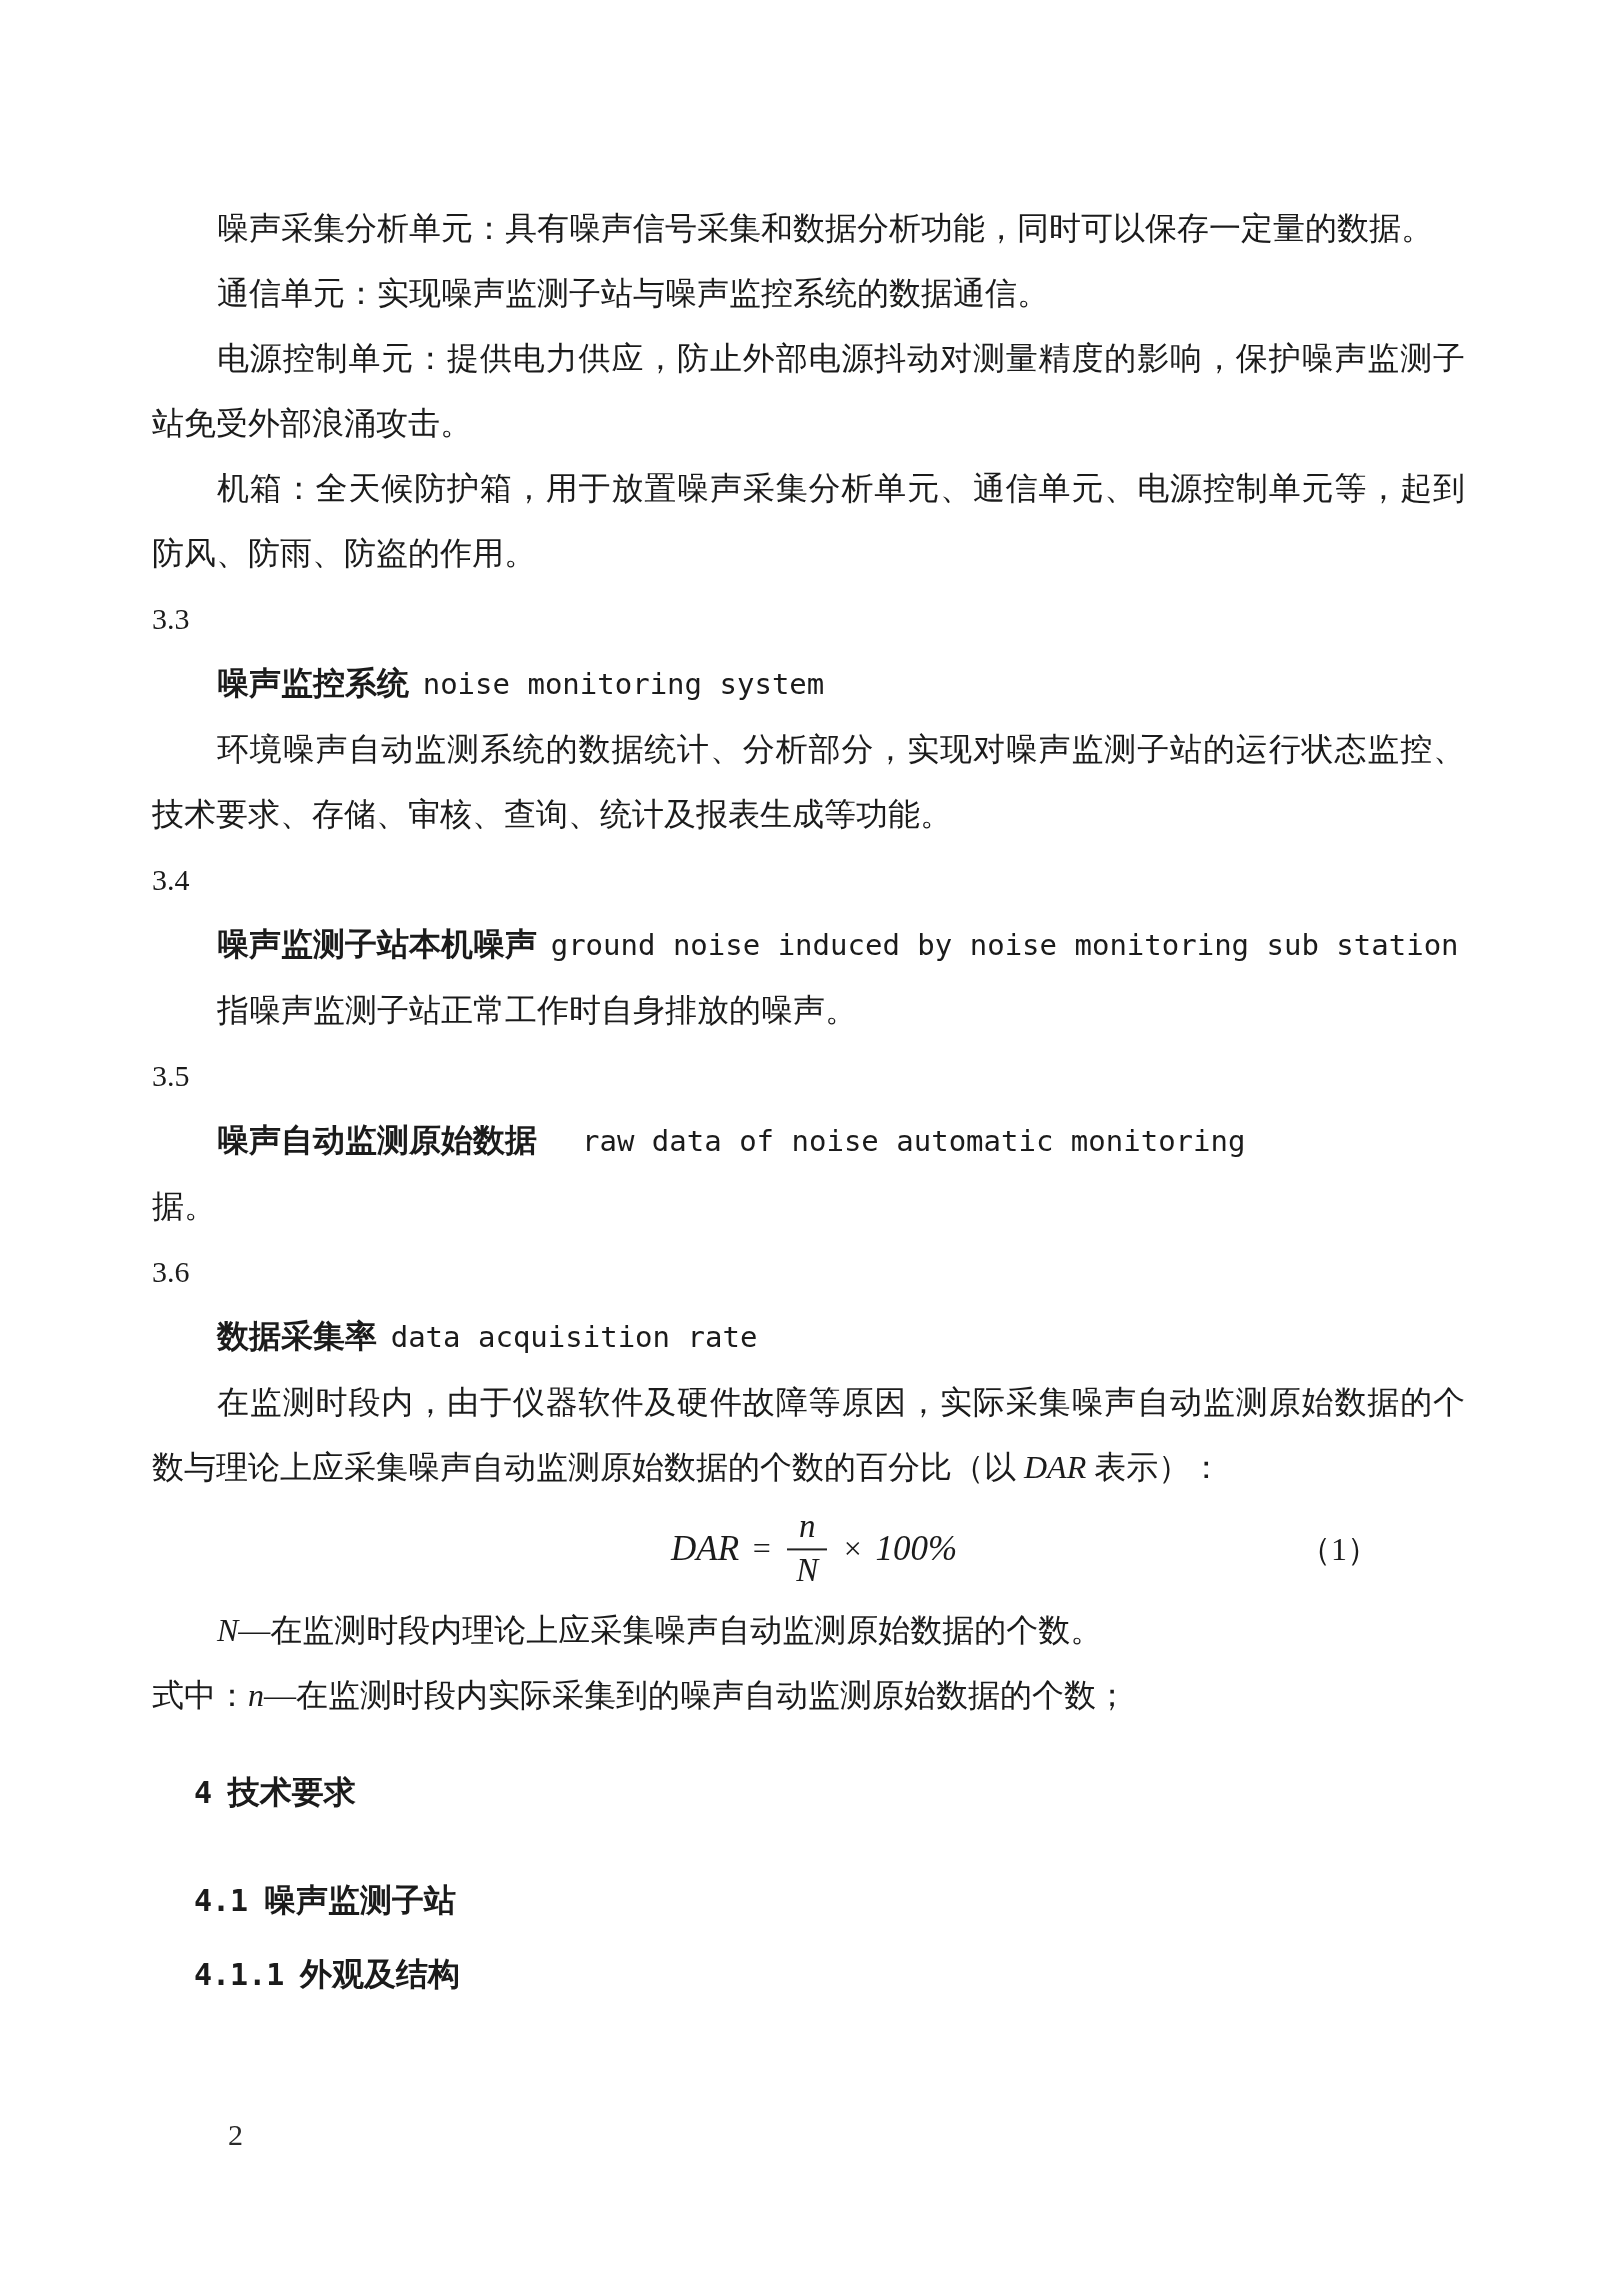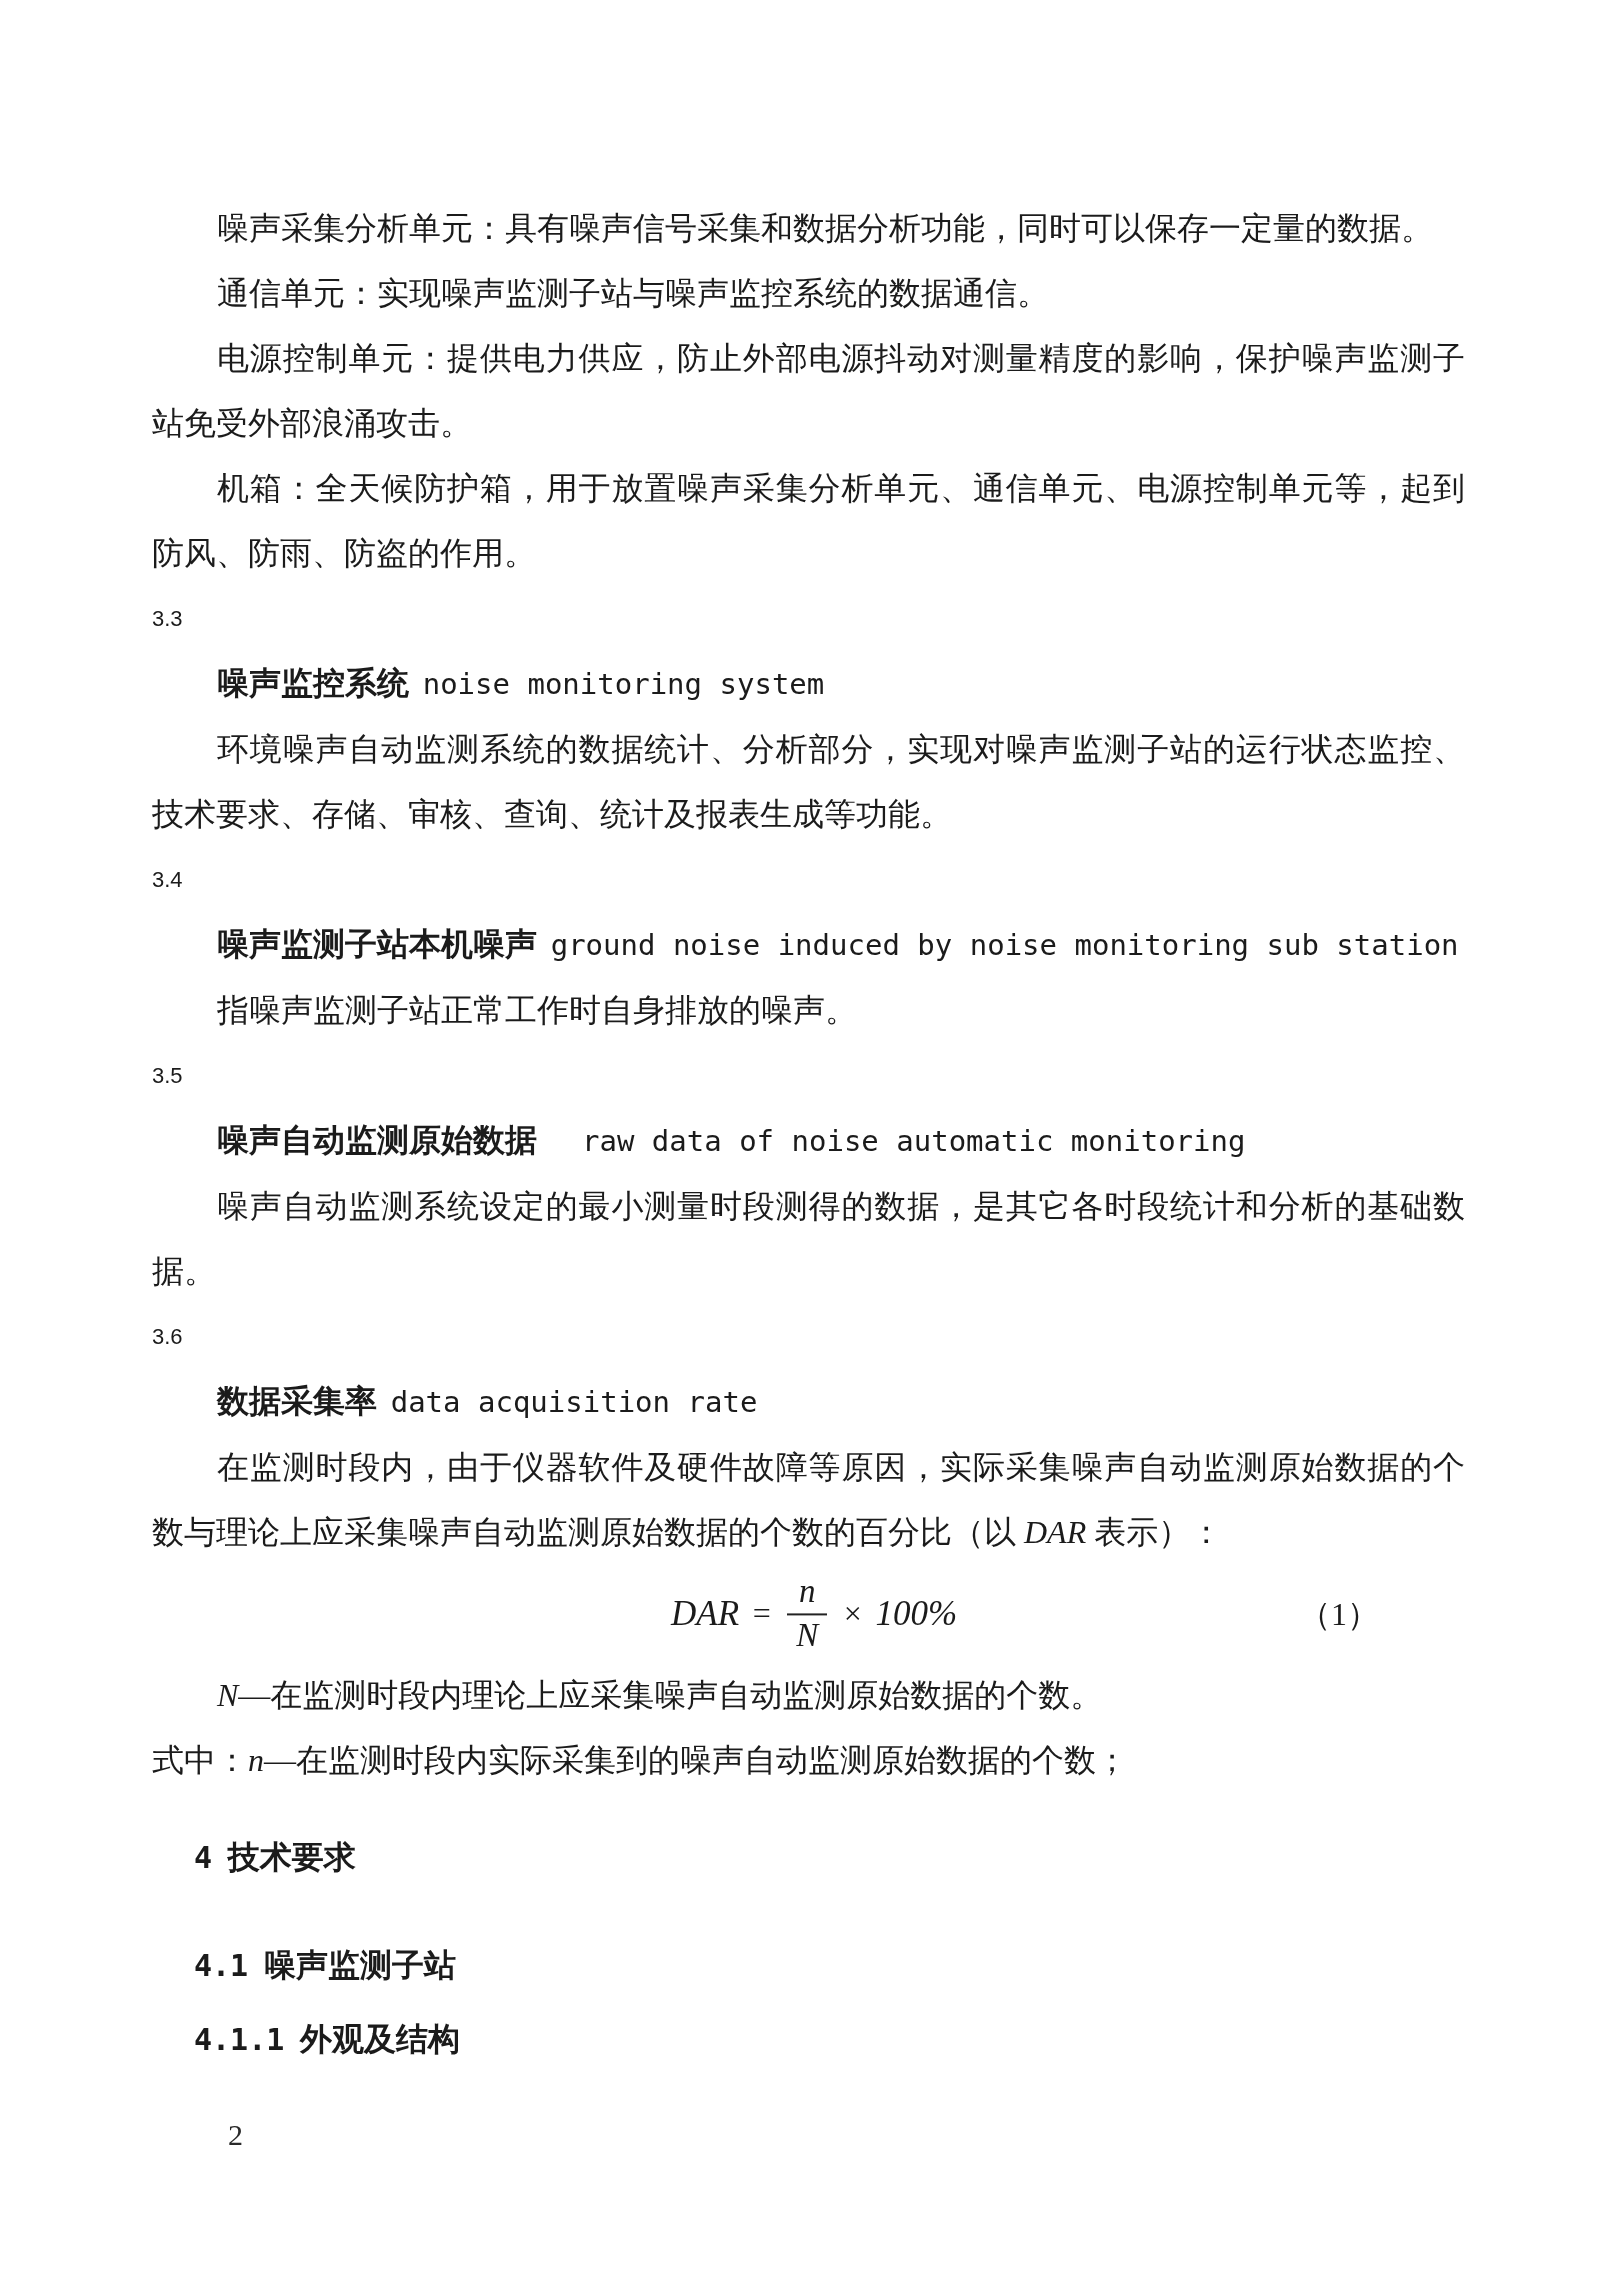--- a/index.html
+++ b/index.html
@@ -8,21 +8,21 @@
     font-family:"Liberation Serif", serif;color:#1b1b1b;
     -webkit-font-smoothing:antialiased;
   }
   .doc{
     position:absolute;left:152px;top:196px;width:1313px;
     font-size:32px;line-height:65px;
   }
   .ln{margin:0;text-align:left;white-space:nowrap;}
   .ind{padding-left:65px;}
   .fill{white-space:normal;text-align:justify;text-align-last:justify;}
-  .secnum{font-family:Liberation Sans, sans-serif;font-size:22px;}
+  .secnum{font-family:Liberation Serif, serif;font-size:30px;}
   .term{font-weight:bold;font-family:"Liberation Sans", sans-serif;}
   .term .en{
     font-weight:normal;font-family:"DejaVu Sans Mono", monospace;
     font-size:29px;margin-left:13.7px;white-space:pre;
   }
   .term .en.gap2{margin-left:45px;}
   .var{font-style:italic;font-family:"Liberation Serif", serif;}
   .formula-row{height:98px;position:relative;}
   .eq{
     position:absolute;left:519px;top:50%;transform:translateY(-50%);
@@ -64,21 +64,20 @@
   <p class="ln ind term"><span>噪声监控系统</span><span class="en">noise monitoring system</span></p>
   <p class="ln ind fill">环境噪声自动监测系统的数据统计、分析部分，实现对噪声监测子站的运行状态监控、</p>
   <p class="ln">技术要求、存储、审核、查询、统计及报表生成等功能。</p>
 
   <p class="ln secnum">3.4</p>
   <p class="ln ind term"><span>噪声监测子站本机噪声</span><span class="en">ground noise induced by noise monitoring sub station</span></p>
   <p class="ln ind">指噪声监测子站正常工作时自身排放的噪声。</p>
 
   <p class="ln secnum">3.5</p>
   <p class="ln ind term"><span>噪声自动监测原始数据</span><span class="en gap2">raw data of noise automatic monitoring</span></p>
-  <p class="ln ind fill">噪声自动监测系统设定的最小测量时段测得的数据，是其它各时段统计和分析的基础数</p>
   <p class="ln">据。</p>
 
   <p class="ln secnum">3.6</p>
   <p class="ln ind term"><span>数据采集率</span><span class="en">data acquisition rate</span></p>
   <p class="ln ind fill">在监测时段内，由于仪器软件及硬件故障等原因，实际采集噪声自动监测原始数据的个</p>
   <p class="ln"><span>数与理论上应采集噪声自动监测原始数据的个数的百分比（以 </span><span class="var">DAR</span><span> 表示）：</span></p>
 
   <div class="formula-row">
     <span class="eq">
       <span>DAR</span>

